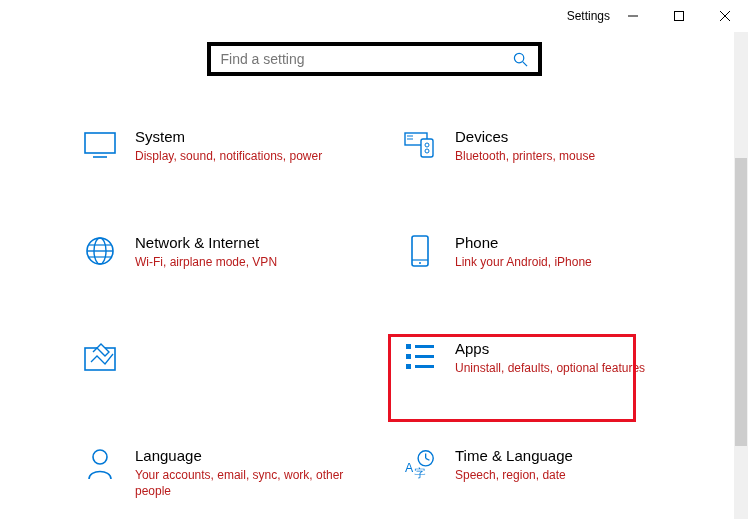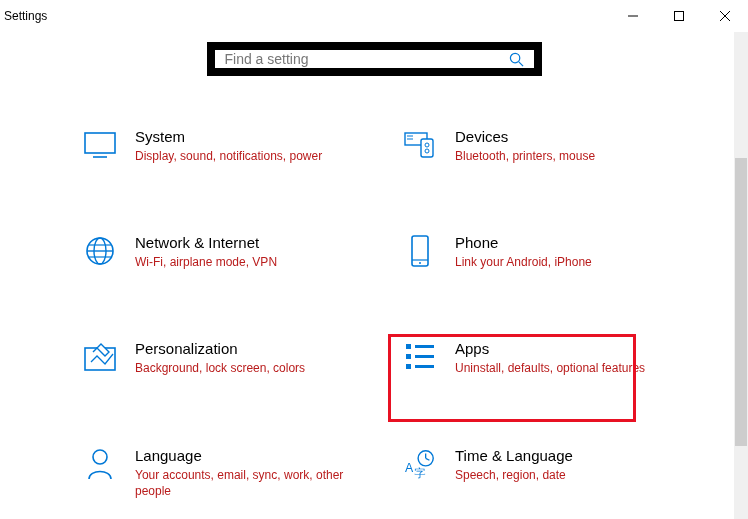--- a/index.html
+++ b/index.html
@@ -8,22 +8,22 @@
   background: #fff;
   width: 748px;
   height: 519px;
   position: relative;
   overflow: hidden;
 }
 .titlebar {
   height: 32px;
   display: flex;
   align-items: center;
-  justify-content: space-between;
-  padding-left: 4px;
+  justify-content: flex-end;
+  padding-left: 12px;
 }
 .titlebar-title {
   font-size: 12px;
   color: #000;
 }
 .window-controls {
   display: flex;
   height: 100%;
 }
 .win-btn {
@@ -39,21 +39,21 @@
   padding: 10px 0 0 0;
 }
 .search-wrap {
   display: flex;
   justify-content: center;
   margin-bottom: 48px;
 }
 .search-box {
   width: 335px;
   height: 34px;
-  border: 8px solid #000000;
+  border: 4px solid #000000;
   display: flex;
   align-items: center;
   padding: 4px 10px;
   position: relative;
 }
 .search-box input {
   flex: 1;
   border: none;
   outline: none;
   font-size: 14px;
@@ -224,24 +224,20 @@
 
     <div class="category">
       <div class="cat-icon">
         <svg width="34" height="30" viewBox="0 0 34 30">
             <rect x="2" y="6" width="30" height="22" fill="none" stroke="currentColor" stroke-width="1.6"></rect>
             <path d="M8 20 L14 14 L22 22 L30 12" fill="none" stroke="currentColor" stroke-width="1.3"></path>
             <path d="M18 2 L26 10 L22 14 L14 6 Z" fill="#fff" stroke="currentColor" stroke-width="1.4"></path>
             <line x1="14" y1="6" x2="10" y2="10" stroke="currentColor" stroke-width="1.4"></line>
           </svg>
       </div>
-      <div class="cat-text">
-        <div class="cat-title">Personalization</div>
-        <div class="cat-desc">Background, lock screen, colors</div>
-      </div>
     </div>
 
     <div class="category">
       <div class="cat-icon">
         <svg width="32" height="30" viewBox="0 0 32 30">
             <rect x="2" y="2" width="5" height="5" fill="currentColor"></rect>
             <rect x="2" y="12" width="5" height="5" fill="currentColor"></rect>
             <rect x="2" y="22" width="5" height="5" fill="currentColor"></rect>
             <rect x="11" y="3" width="19" height="3" fill="currentColor"></rect>
             <rect x="11" y="13" width="19" height="3" fill="currentColor"></rect>

